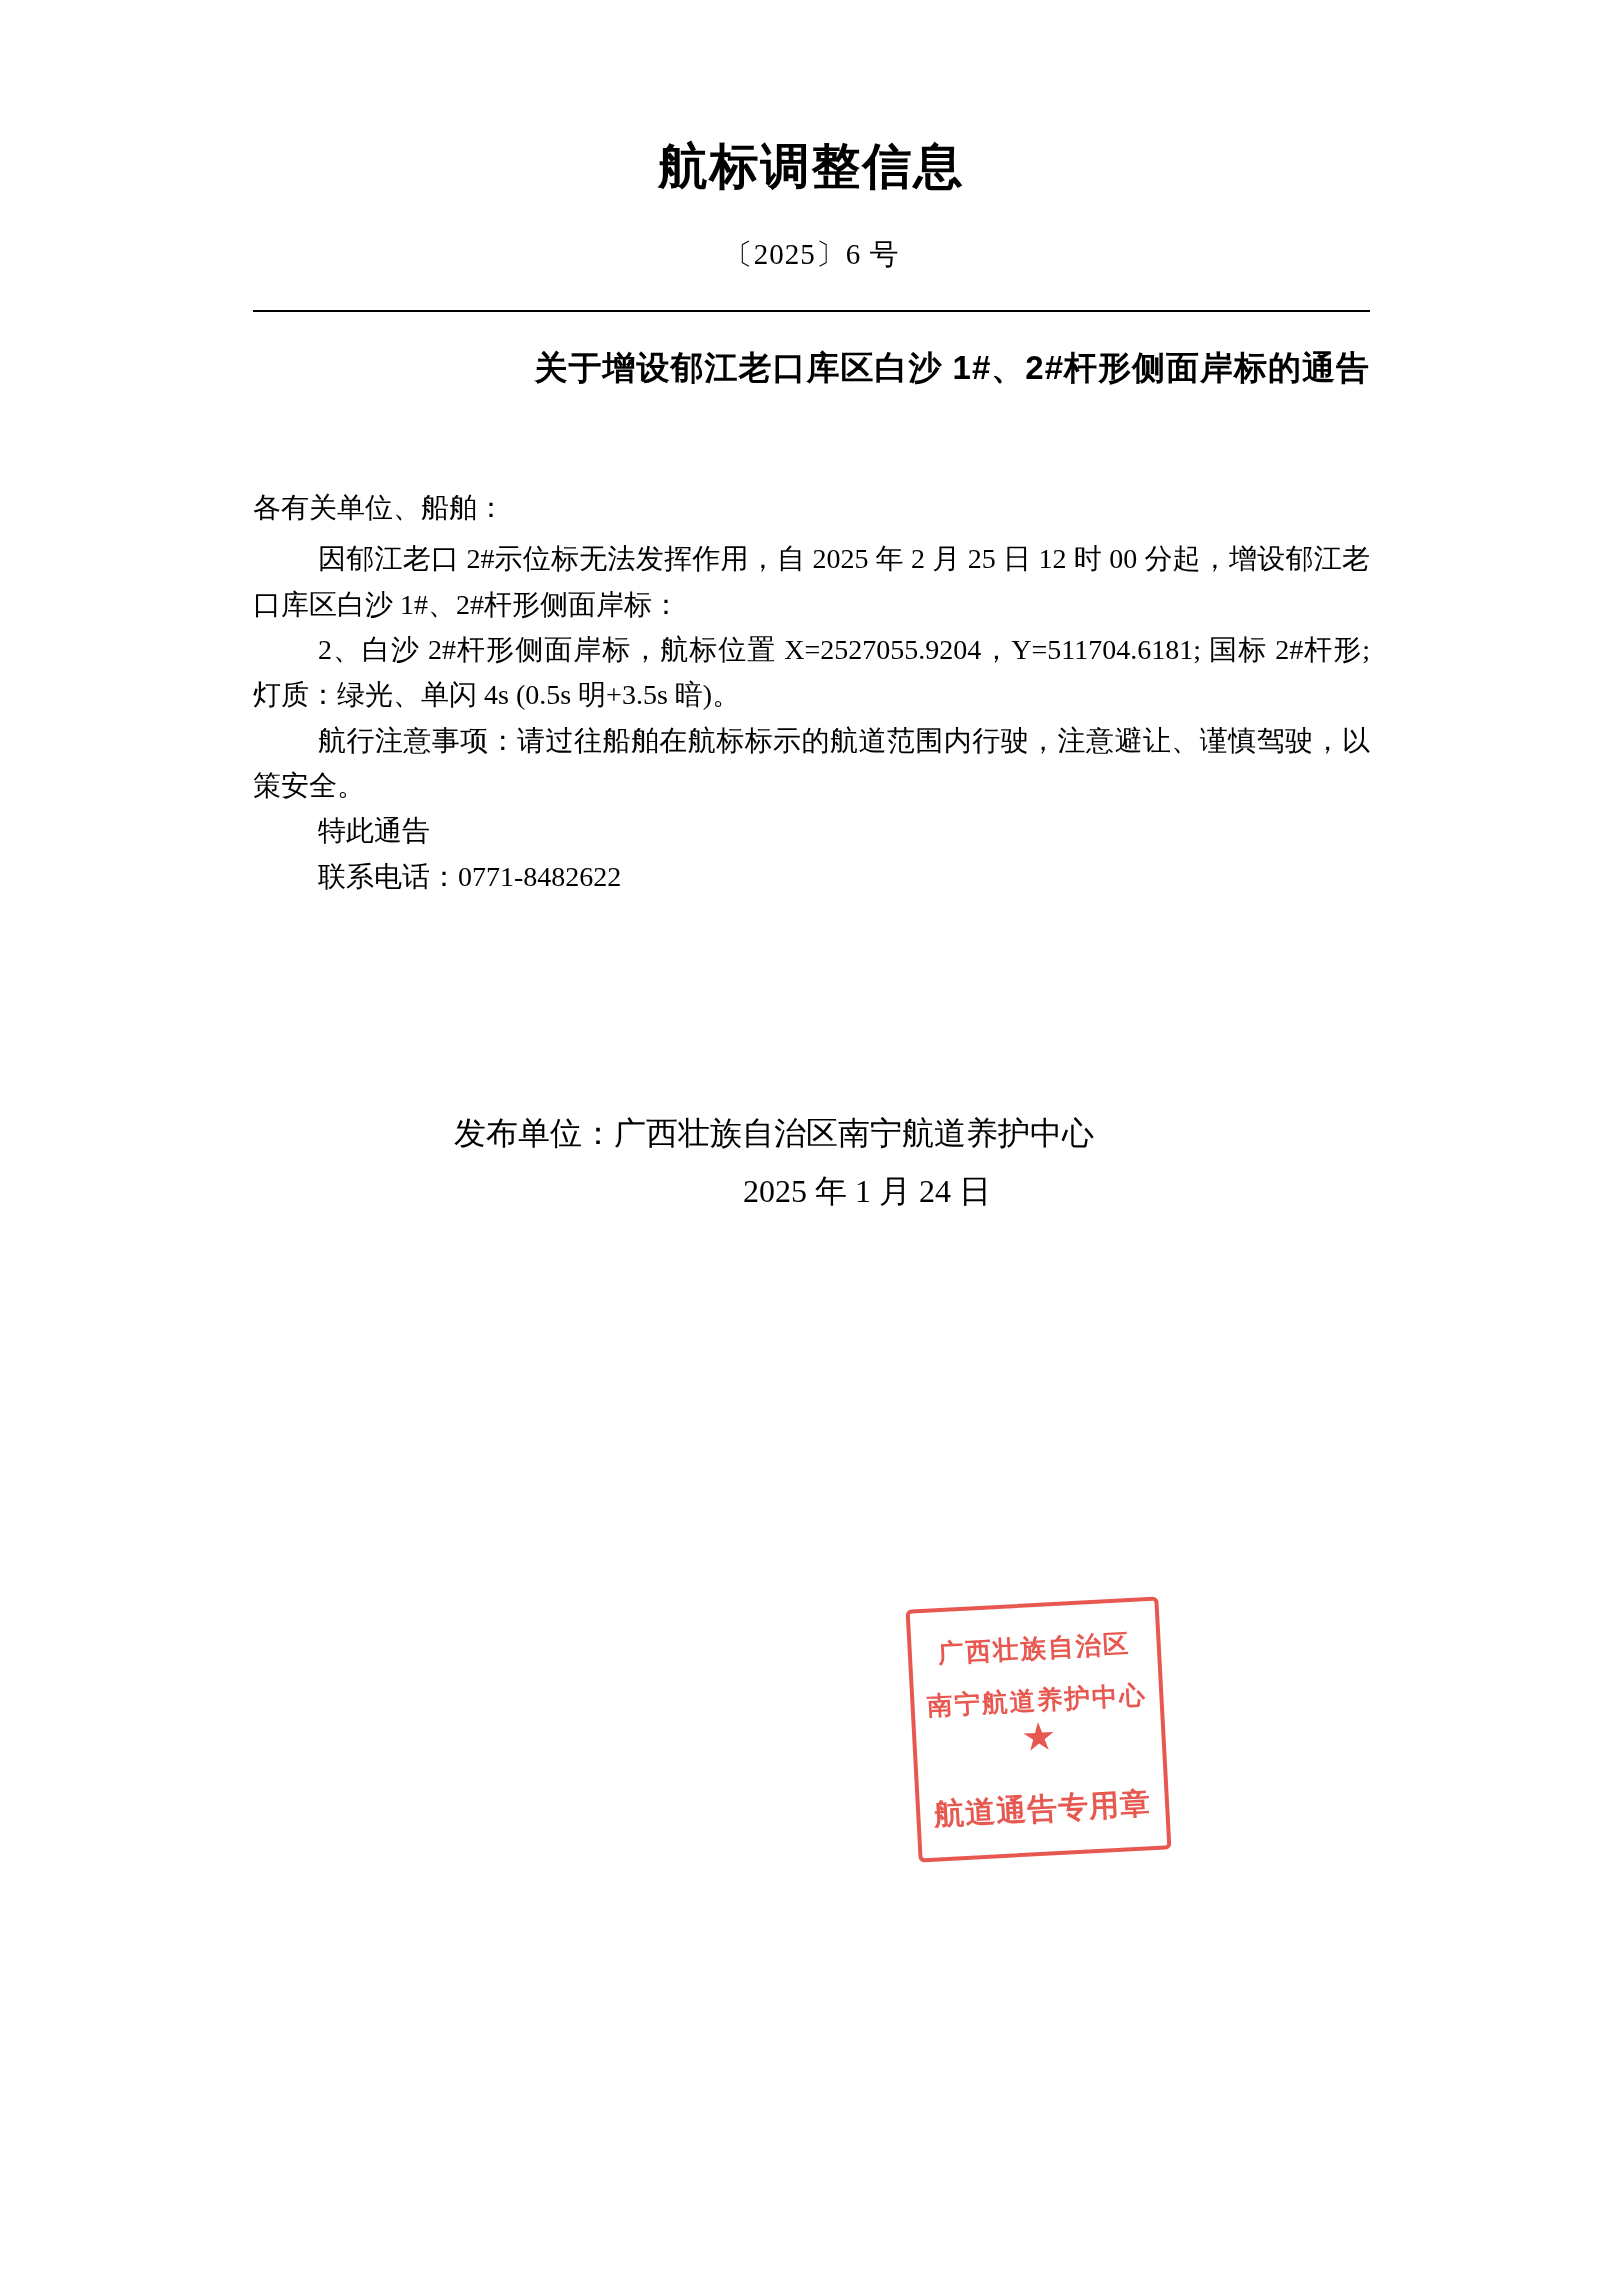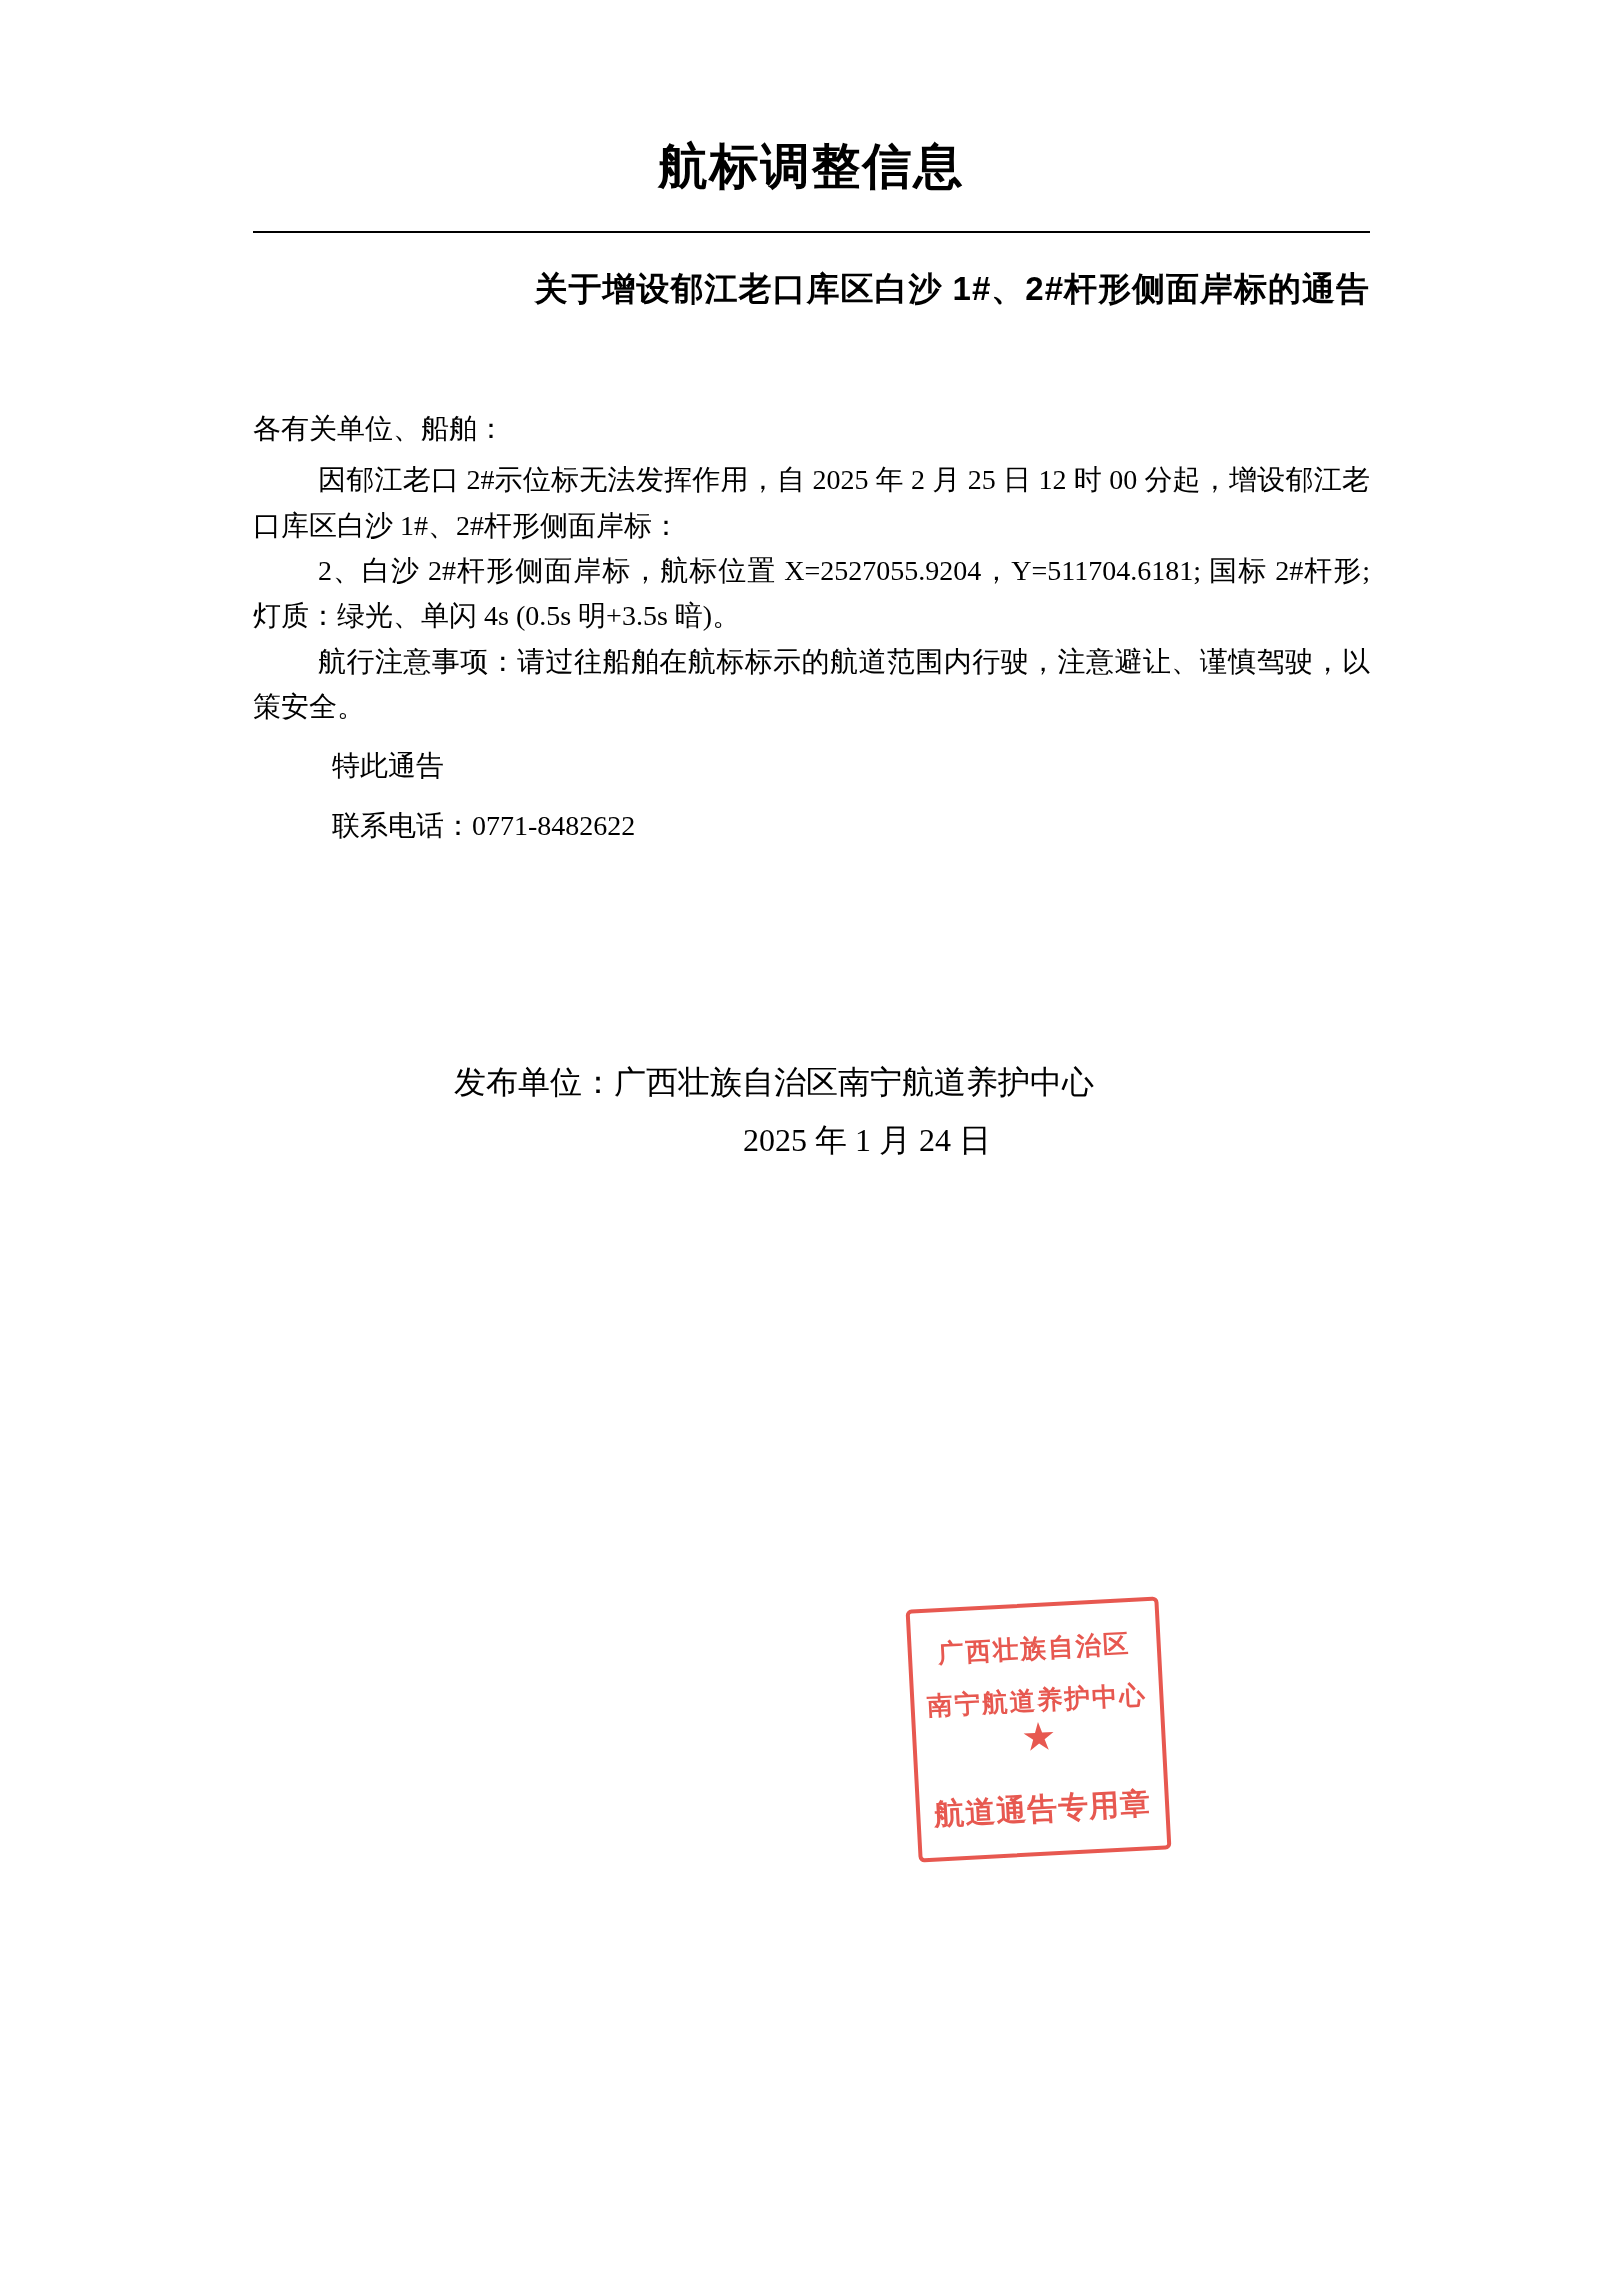--- a/index.html
+++ b/index.html
@@ -69,21 +69,21 @@
     text-align: justify;
   }
   .salutation {
     margin: 0 0 5.9px 0;
   }
   .para {
     margin: 0;
     text-indent: 65px;
   }
   .para-tight {
-    margin: 14px;
+    margin: 0;
     text-indent: 65px;
   }
 
   
   .sign-block {
     margin-top: 206px;
     font-size: 32px;
     line-height: 1.8;
   }
   .sign-issuer {
@@ -149,20 +149,21 @@
   }
 </style>
 </head>
 <body>
 
 <div class="page">
   <div class="content">
 
     <div class="doc-title">航标调整信息</div>
 
+    <div class="doc-number">〔2025〕6 号</div>
 
     <hr class="rule">
 
     <div class="subject">关于增设郁江老口库区白沙 1#、2#杆形侧面岸标的通告</div>
 
     <div class="body-block">
       <p class="salutation">各有关单位、船舶：</p>
       <p class="para">因郁江老口 2#示位标无法发挥作用，自 2025 年 2 月 25 日 12 时 00 分起，增设郁江老口库区白沙 1#、2#杆形侧面岸标：</p>
       <p class="para">2、白沙 2#杆形侧面岸标，航标位置 X=2527055.9204，Y=511704.6181; 国标 2#杆形; 灯质：绿光、单闪 4s (0.5s 明+3.5s 暗)。</p>
       <p class="para">航行注意事项：请过往船舶在航标标示的航道范围内行驶，注意避让、谨慎驾驶，以策安全。</p>

